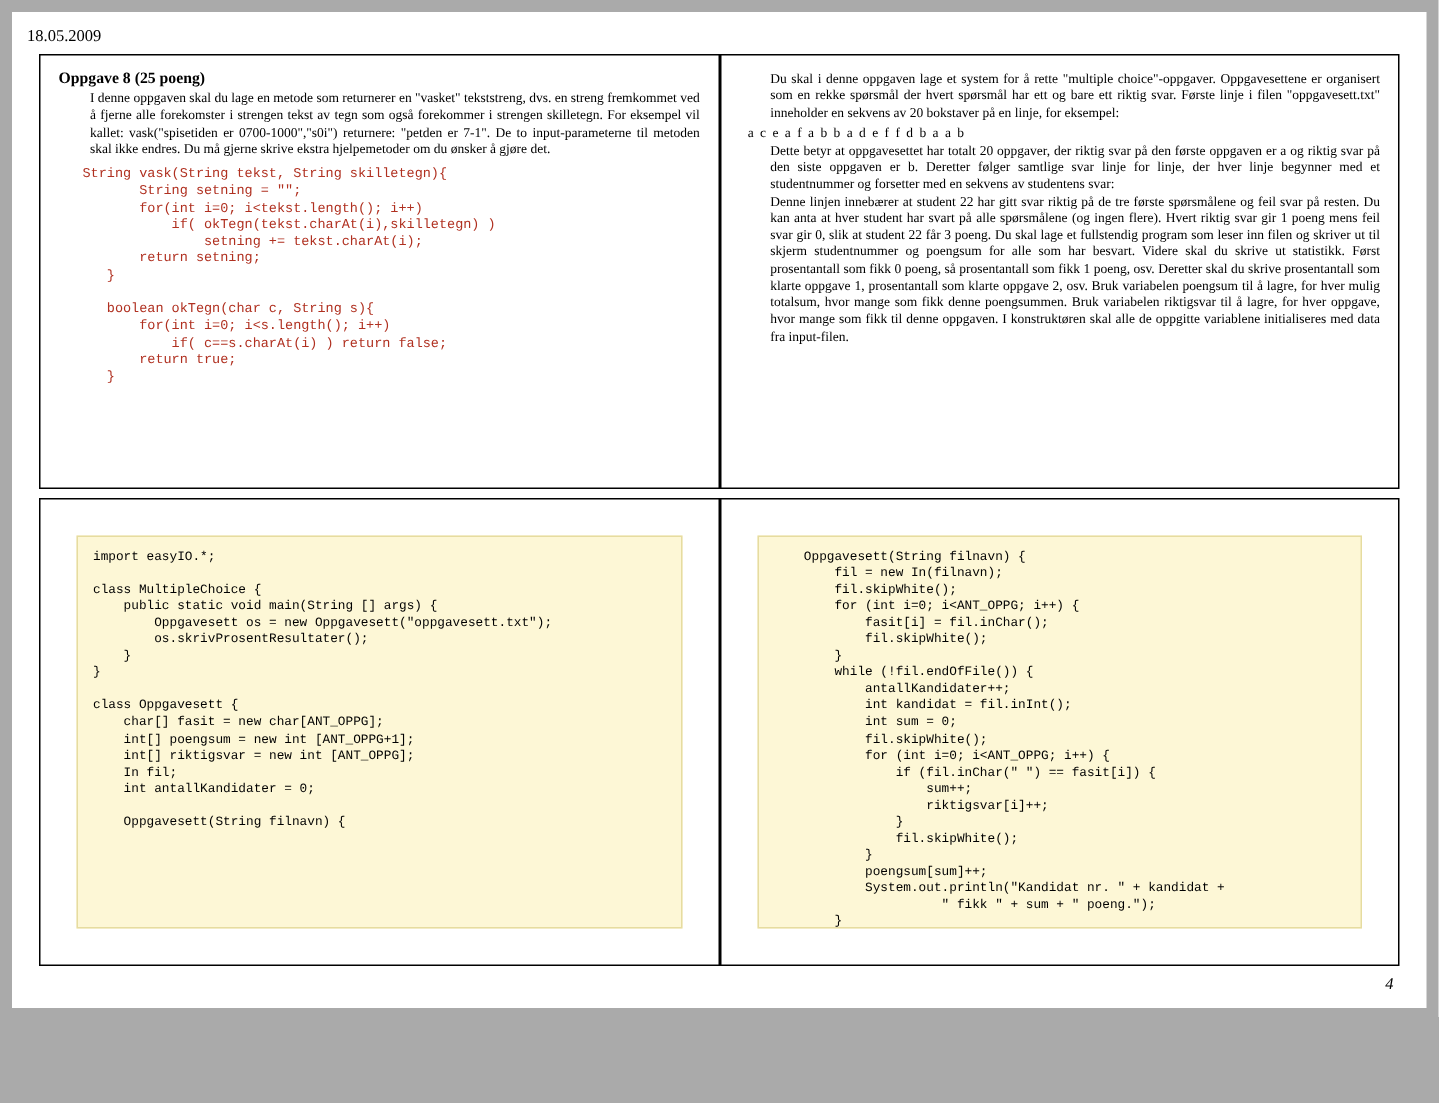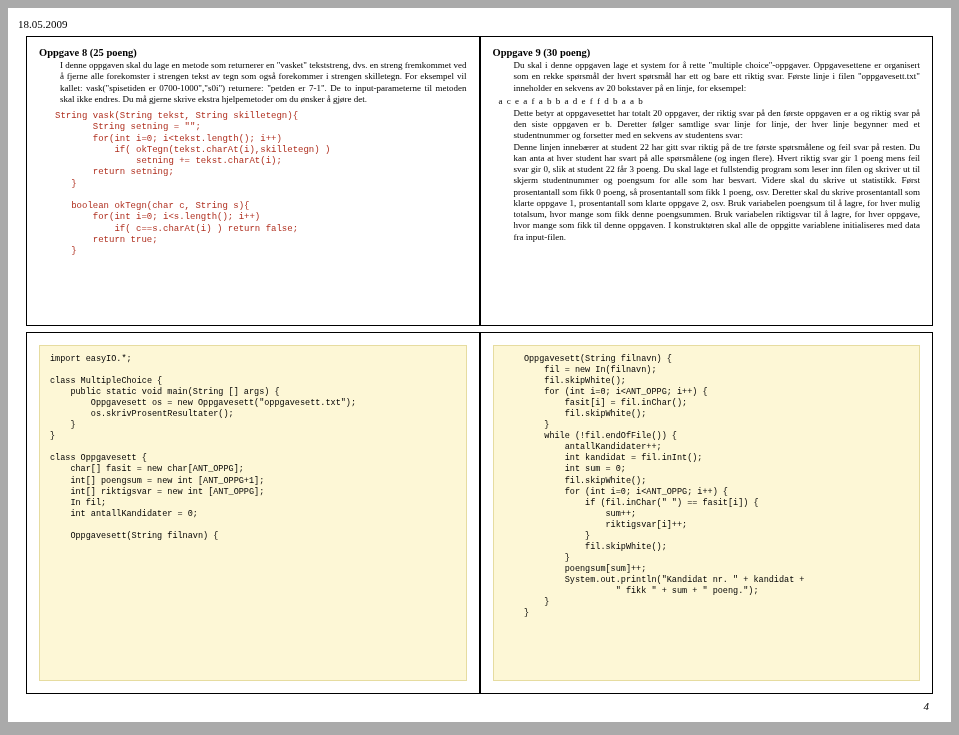--- a/index.html
+++ b/index.html
@@ -57,24 +57,24 @@
     margin: 6px 0 0 16px;
     white-space: pre;
   }
   pre.codebox {
     font-family: "Courier New", Courier, monospace;
     font-size: 8.5px;
     line-height: 1.3;
     background: #fdf7d6;
     border: 1px solid #e6dca0;
     padding: 8px 10px;
-    margin: 0;
+    margin: 12px;
     white-space: pre;
     overflow: hidden;
-    height: 336px;
+    height: 262px;
     box-sizing: border-box;
   }
   .slide-lower {
     padding: 12px;
   }
   .pagenum {
     text-align: right;
     font-size: 11px;
     font-style: italic;
     margin: 2px 12px 4px 0;
@@ -101,21 +101,20 @@
    }
 
    boolean okTegn(char c, String s){
        for(int i=0; i&lt;s.length(); i++)
            if( c==s.charAt(i) ) return false;
        return true;
    }</pre>
     </div>
 
     <div class="slide">
-      <div class="slide-title">Oppgave 9  (30 poeng)</div>
       <div class="body-text">Du skal i denne oppgaven lage et system for å rette "multiple choice"-oppgaver. Oppgavesettene er organisert som en rekke spørsmål der hvert spørsmål har ett og bare ett riktig svar. Første linje i filen "oppgavesett.txt" inneholder en sekvens av 20 bokstaver på en linje, for eksempel:</div>
       <div class="mono-inline" style="letter-spacing:1px;margin:2px 0 2px 6px;">a c e a f a b b a d e f f d b a a b</div>
       <div class="body-text">Dette betyr at oppgavesettet har totalt 20 oppgaver, der riktig svar på den første oppgaven er a og riktig svar på den siste oppgaven er b. Deretter følger samtlige svar linje for linje, der hver linje begynner med et studentnummer og forsetter med en sekvens av studentens svar:</div>
       <div class="body-text">Denne linjen innebærer at student 22 har gitt svar riktig på de tre første spørsmålene og feil svar på resten. Du kan anta at hver student har svart på alle spørsmålene (og ingen flere). Hvert riktig svar gir 1 poeng mens feil svar gir 0, slik at student 22 får 3 poeng. Du skal lage et fullstendig program som leser inn filen og skriver ut til skjerm studentnummer og poengsum for alle som har besvart. Videre skal du skrive ut statistikk. Først prosentantall som fikk 0 poeng, så prosentantall som fikk 1 poeng, osv. Deretter skal du skrive prosentantall som klarte oppgave 1, prosentantall som klarte oppgave 2, osv. Bruk variabelen poengsum til å lagre, for hver mulig totalsum, hvor mange som fikk denne poengsummen. Bruk variabelen riktigsvar  til å lagre, for hver oppgave, hvor mange som fikk til denne oppgaven. I konstruktøren skal alle de oppgitte variablene initialiseres med data fra input-filen.</div>
     </div>
 
   </div>
 
   <div class="slides-row">
 

